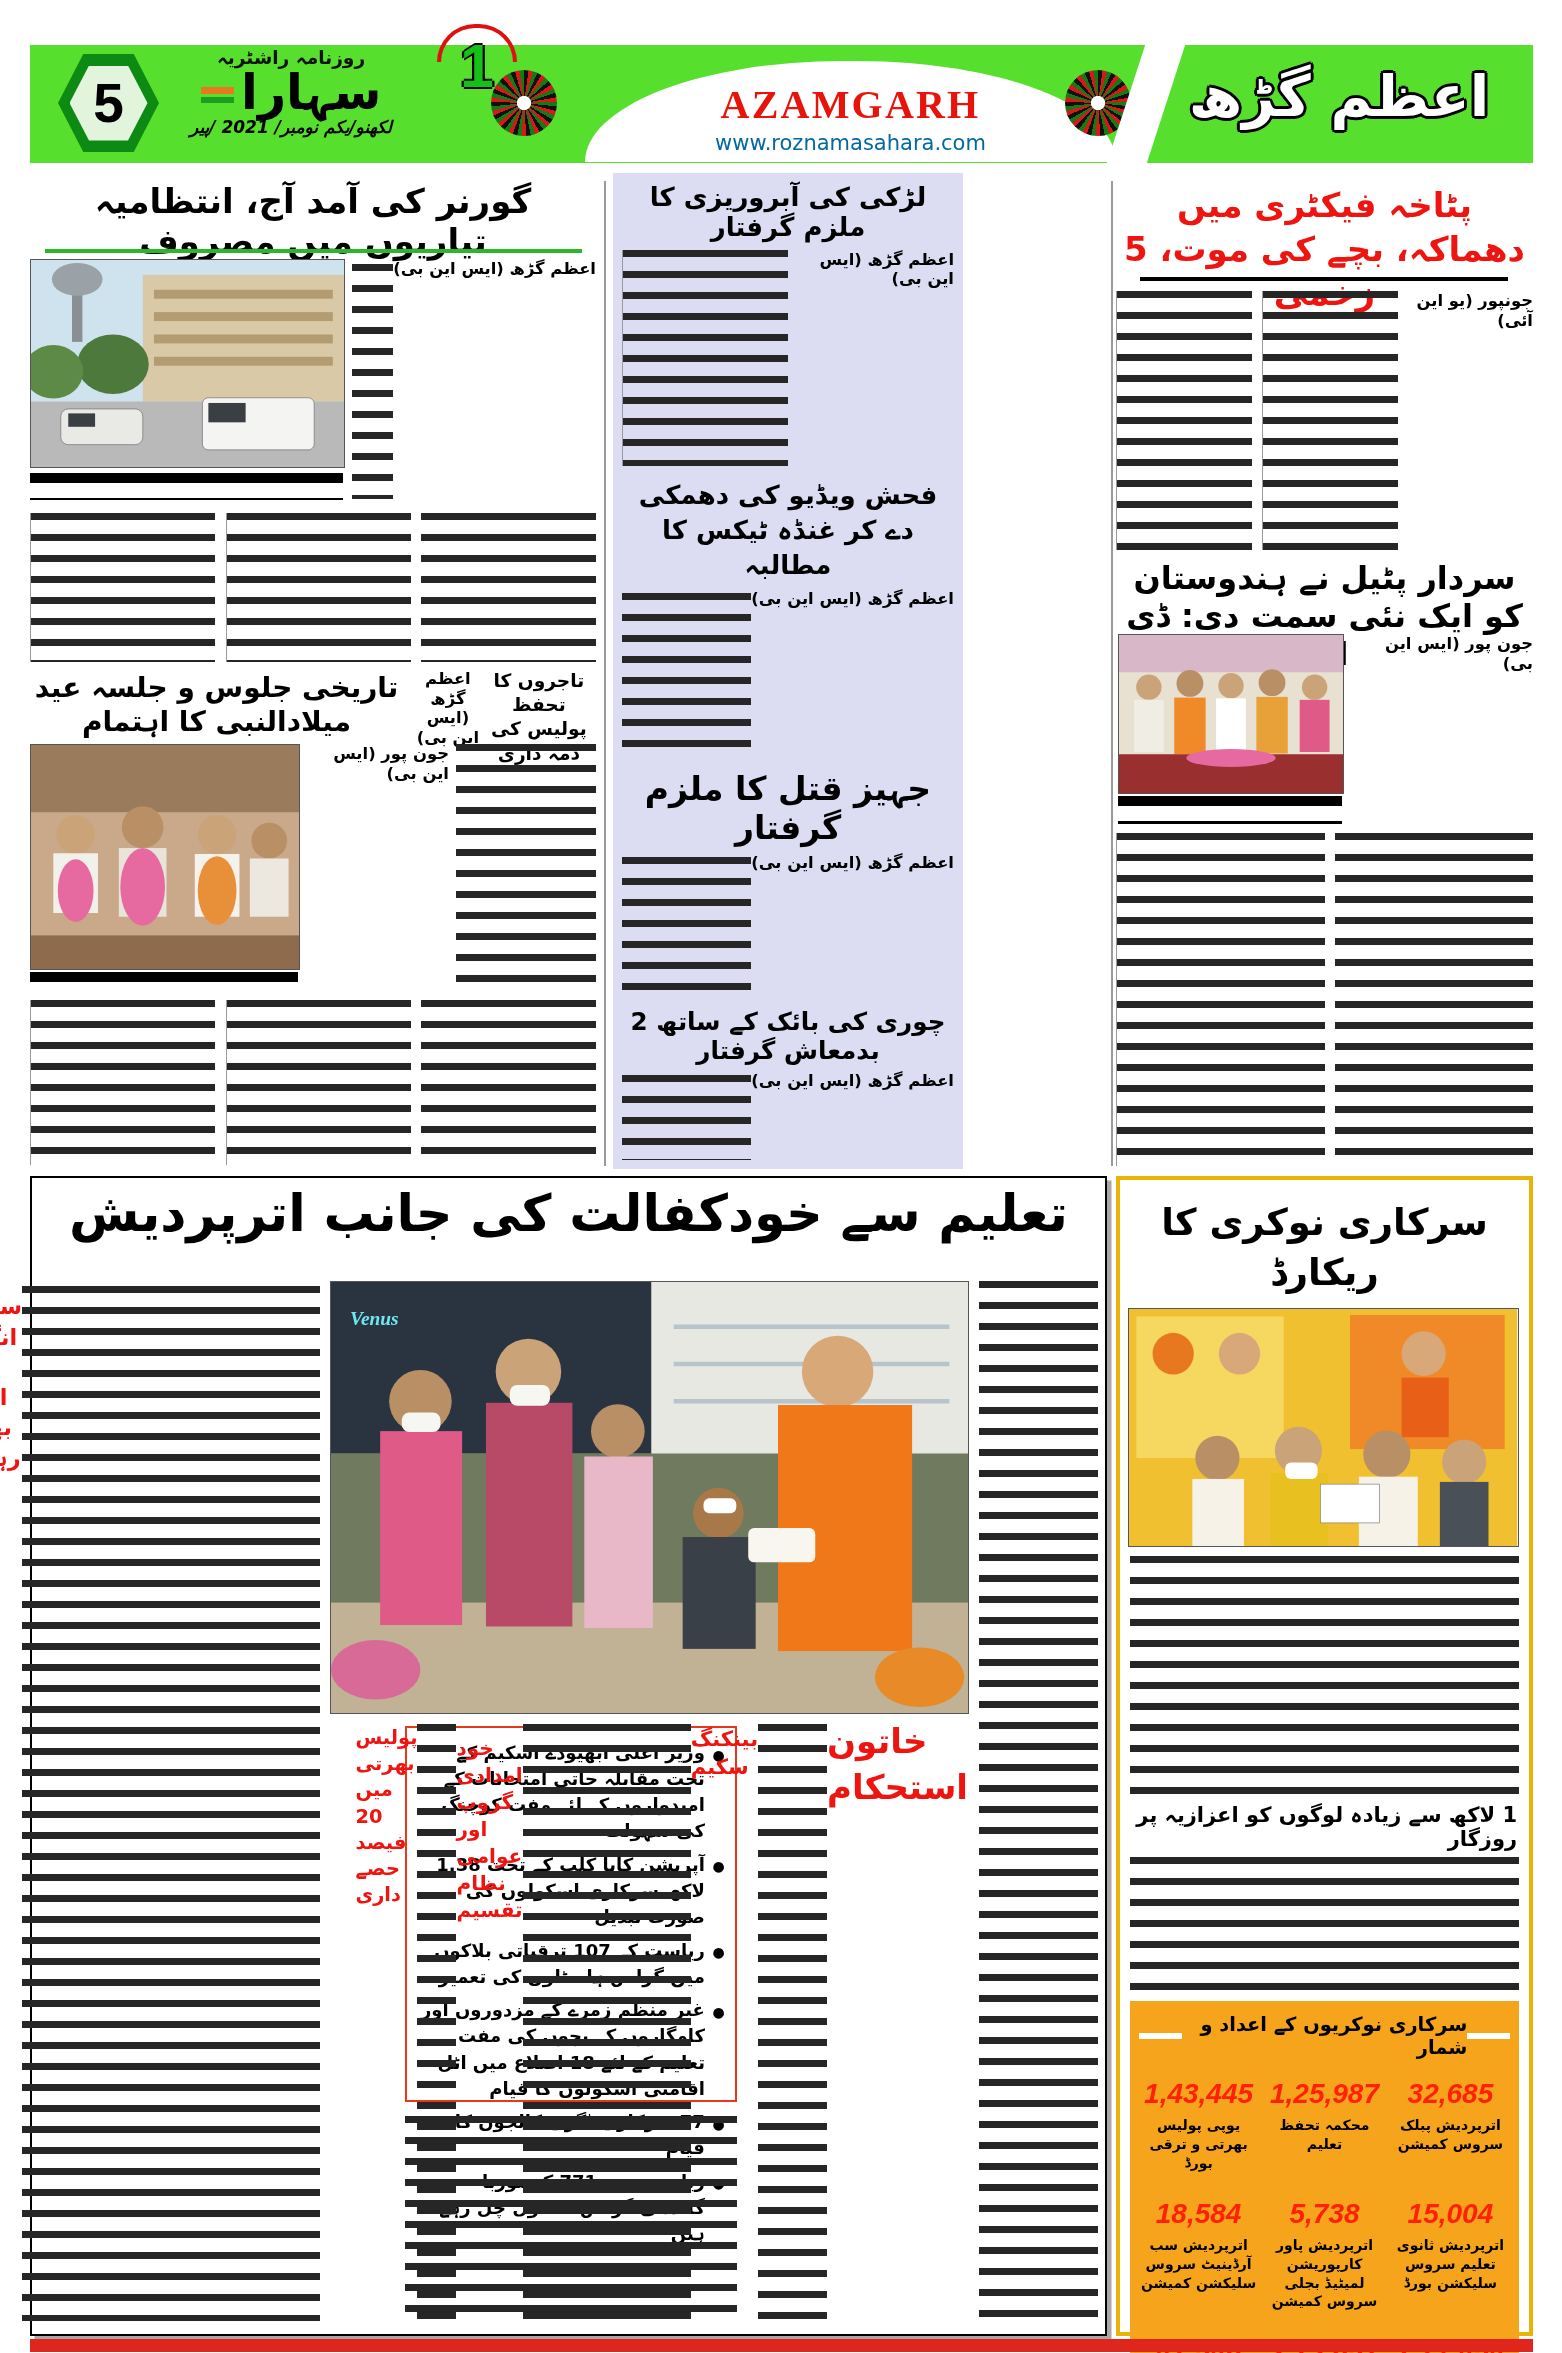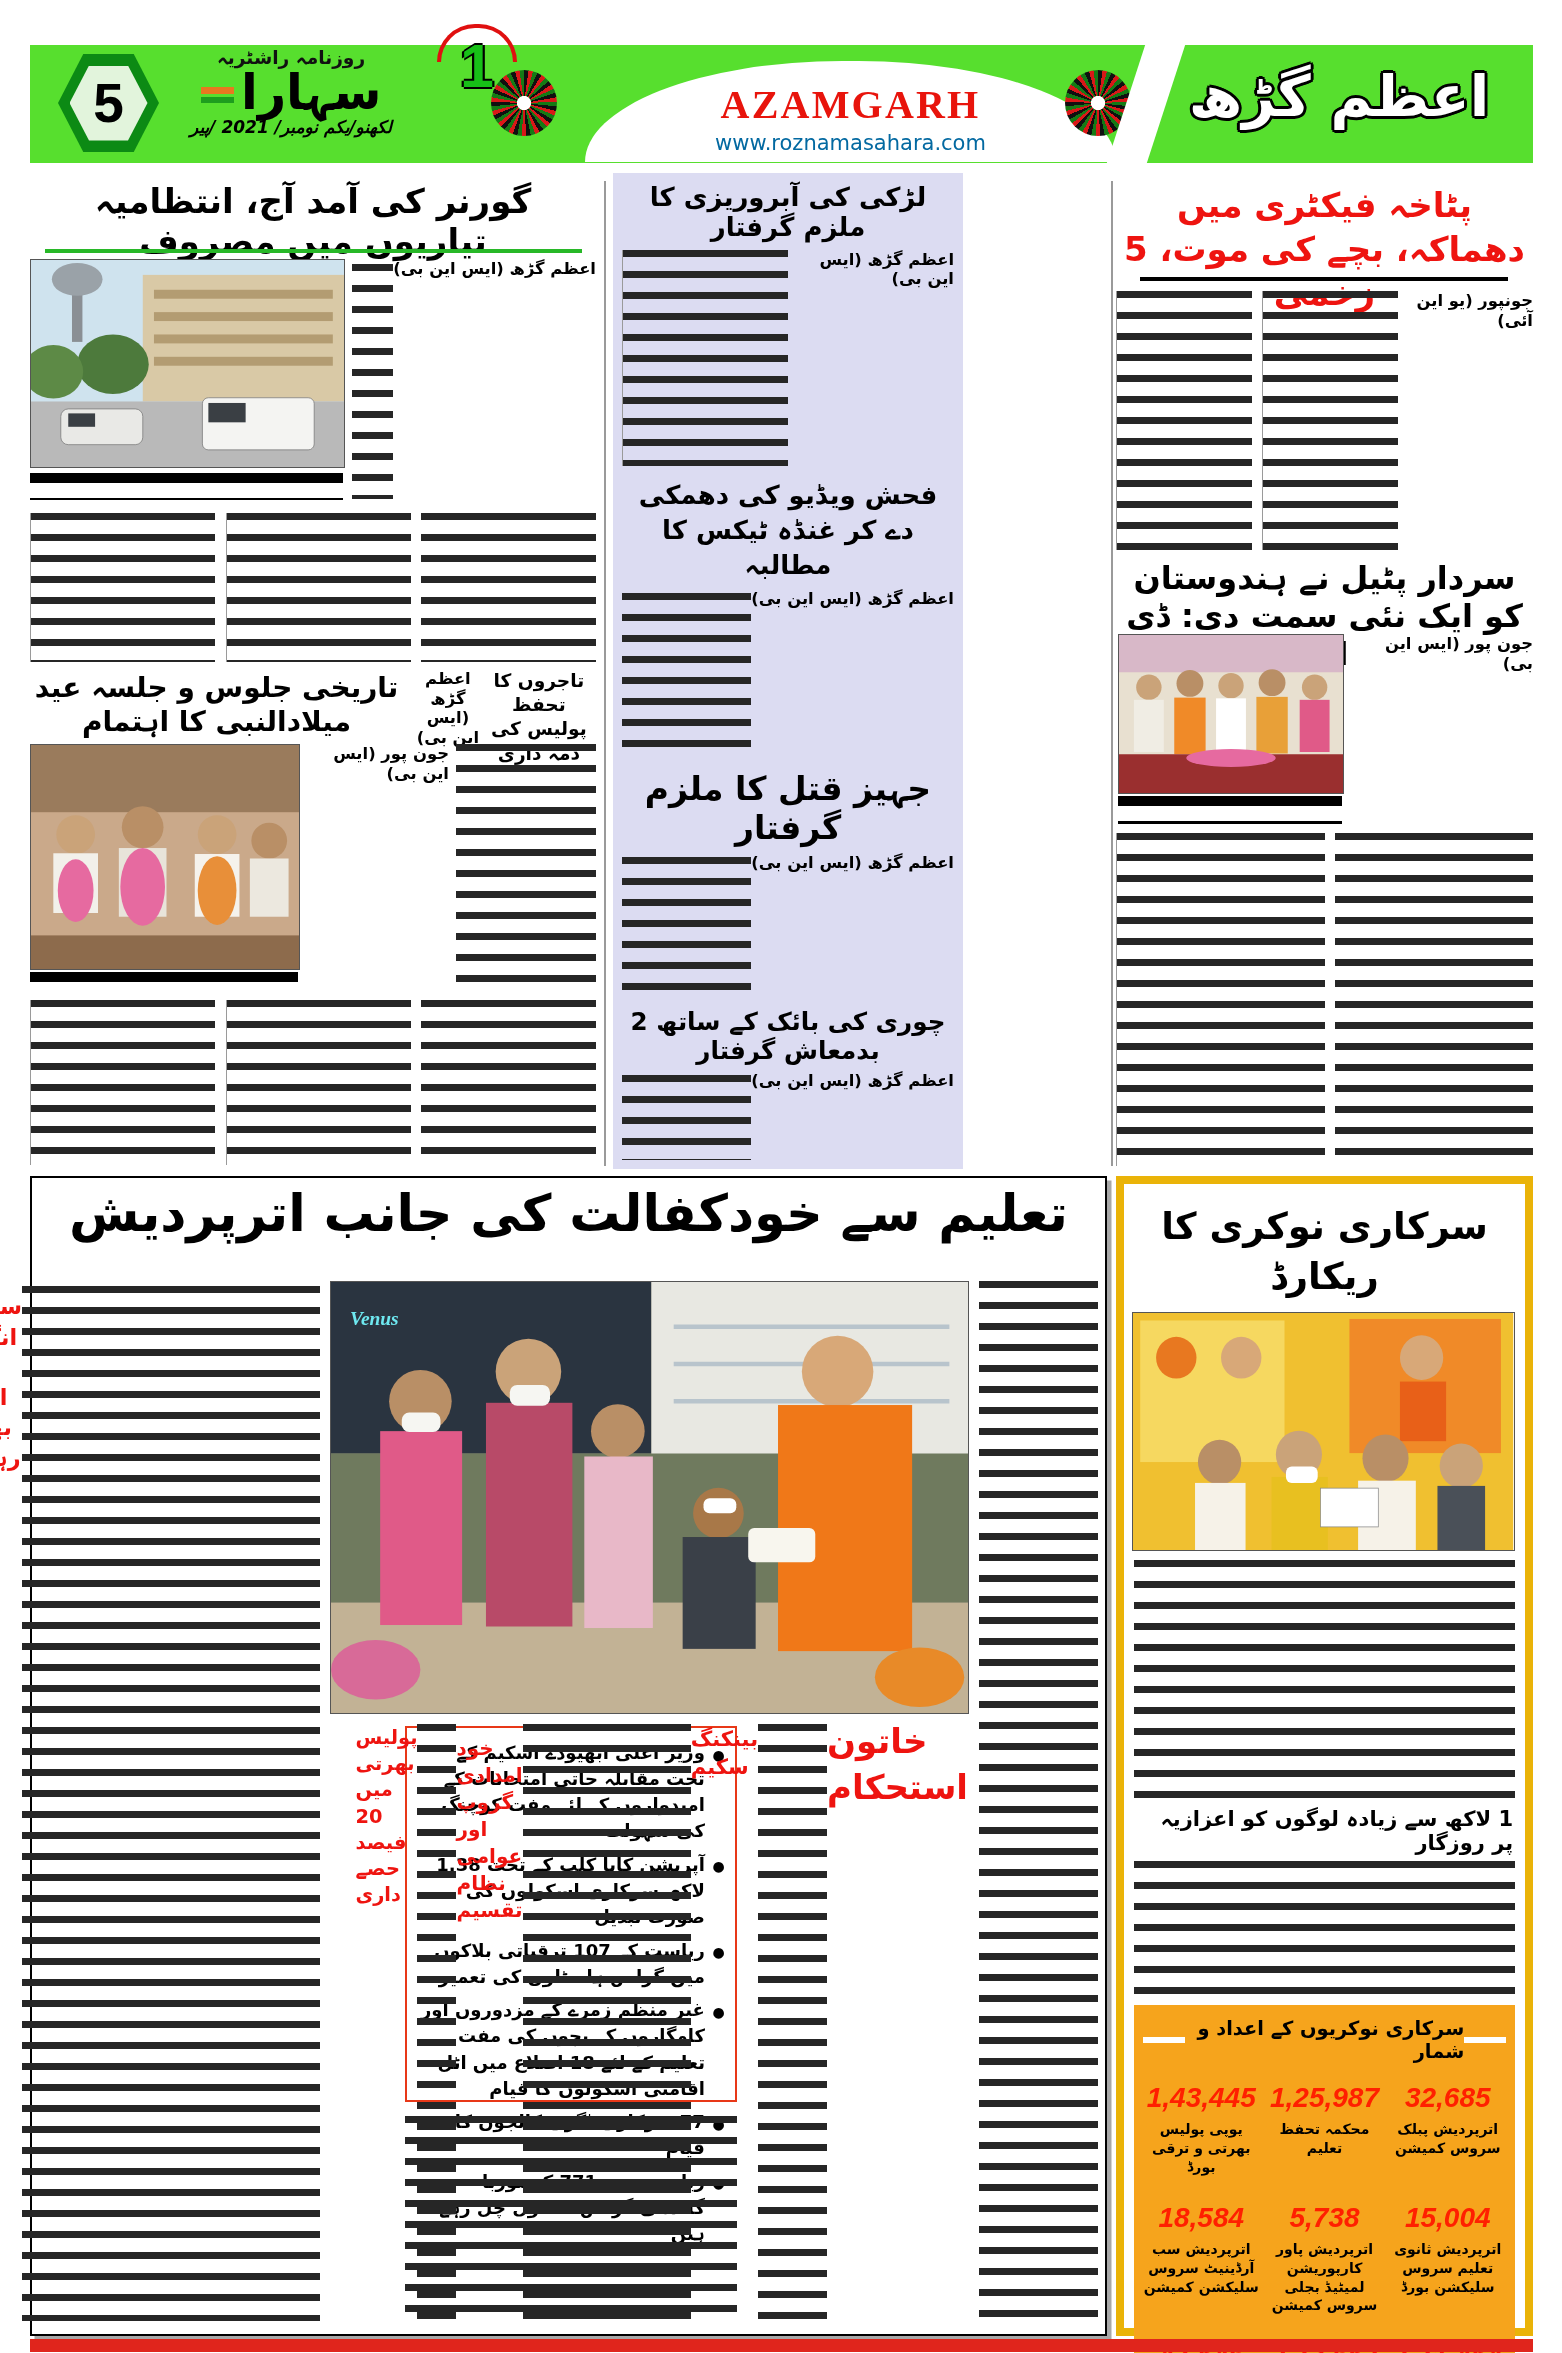--- a/index.html
+++ b/index.html
@@ -56,21 +56,21 @@
   
   .big-box{position:absolute;left:30px;top:1176px;width:1077px;height:1160px;border:2.2px solid #000;
            box-shadow:4.5px 4.5px 0 #a8a8a8;background:#fff;box-sizing:border-box;}
   .big-head{position:absolute;left:0;top:6px;width:100%;text-align:center;font-size:51px;font-weight:bold;color:#000;}
   .bullet-box{position:absolute;left:373px;top:548px;width:332px;height:376px;border:2.2px solid #e83818;
               box-sizing:border-box;padding:12px 10.4px;}
   .bullet-box ul{list-style:none;margin:0;padding:0;}
   .bullet-box li{display:flex;gap:7.5px;font-size:18px;font-weight:bold;line-height:1.45;margin-bottom:7.5px;color:#000;}
   .bullet-box li .dot{flex:0 0 auto;font-size:14px;margin-top:4.5px;}
   .subhead-red{font-weight:bold;color:#ee1410;text-align:left;line-height:1.35;}
-  .jobs-box{position:absolute;left:1116px;top:1176px;width:417px;height:1160px;border:8px solid #eab308;
+  .jobs-box{position:absolute;left:1116px;top:1176px;width:417px;height:1160px;border:4px solid #eab308;
             background:#fff;box-sizing:border-box;padding:7.5px 10.4px;display:flex;flex-direction:column;}
   .jobs-head{text-align:center;font-size:37px;font-weight:bold;color:#000;line-height:1.35;margin-top:10.4px;}
   .jobs-sub{font-size:21px;font-weight:bold;color:#000;text-align:right;margin:7.5px 1.5px 6px 1.5px;}
   .stats{background:#f6a41c;padding:12px 9px;margin-top:6px;}
   .stats-title{display:flex;align-items:center;justify-content:center;font-size:19.4px;font-weight:bold;color:#000;}
   .stats-title i{display:block;width:48px;height:6px;background:#fff;}
   .stats-grid{direction:ltr;display:grid;grid-template-columns:1fr 1fr 1fr;gap:25px 7.5px;margin-top:19.4px;}
   .stat-cell{text-align:center;direction:rtl;}
   .stat-num{font:bold italic 28px "Liberation Sans",sans-serif;color:#ff2000;direction:ltr;}
   .stat-label{font-size:14px;font-weight:bold;color:#000;line-height:1.35;margin-top:6px;}

